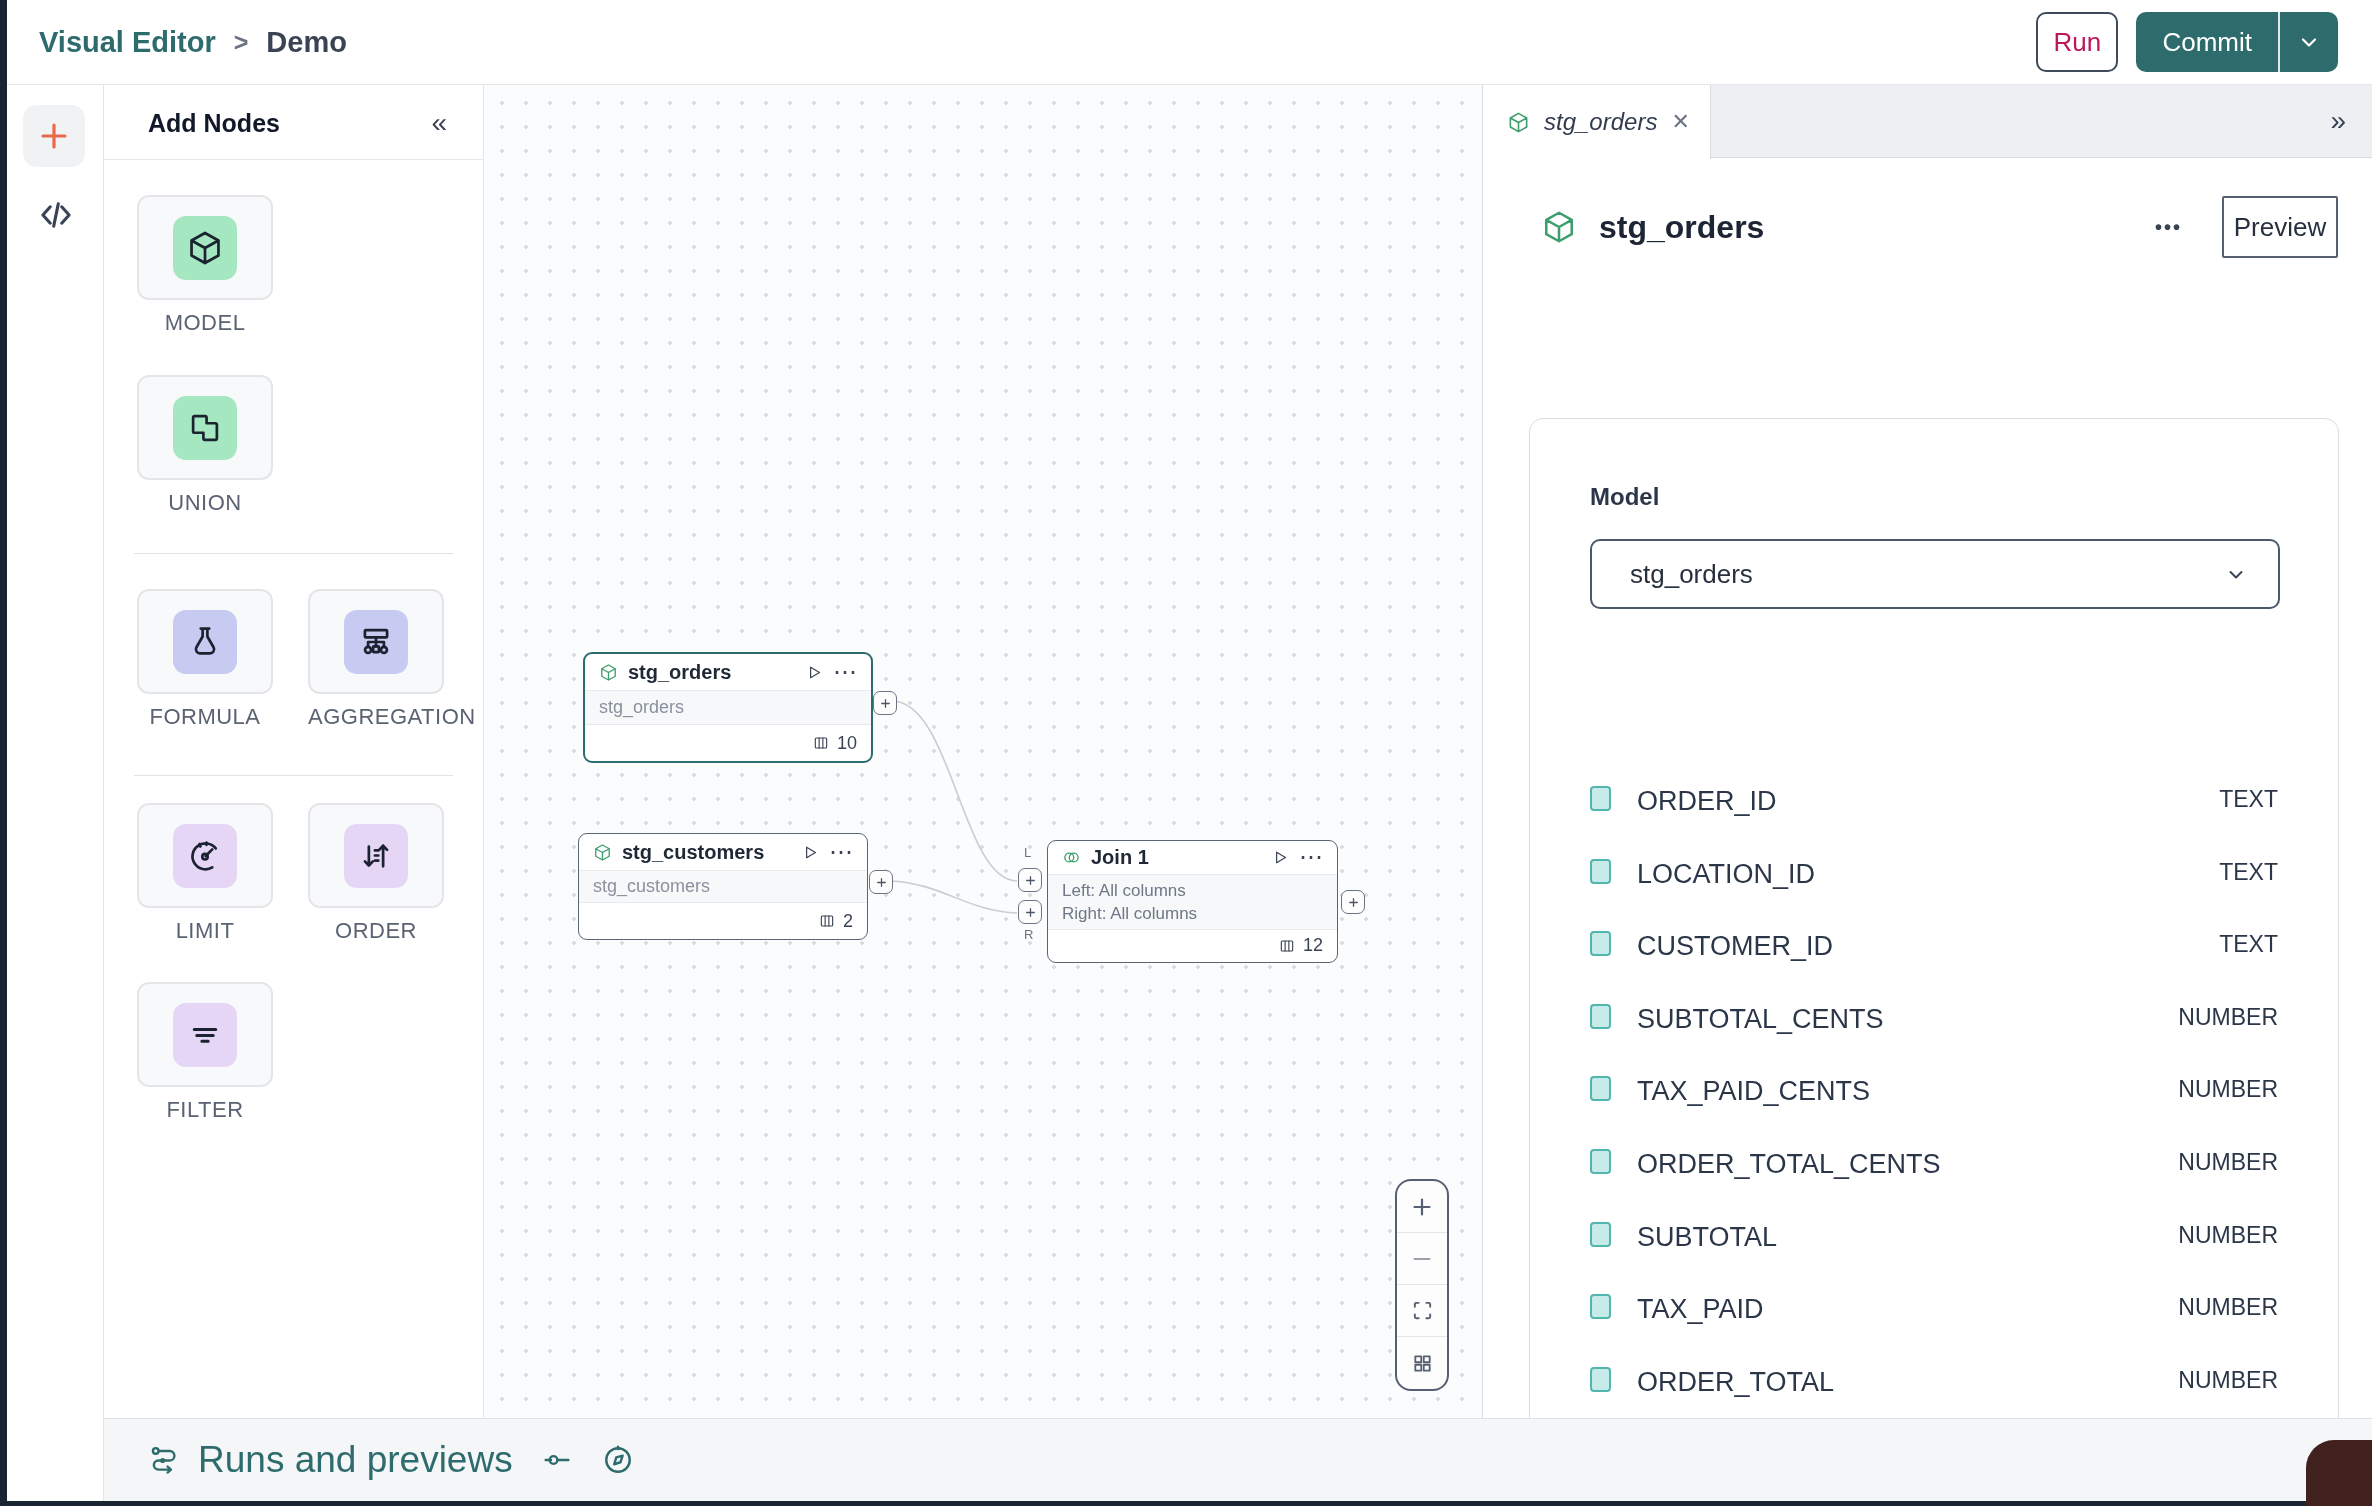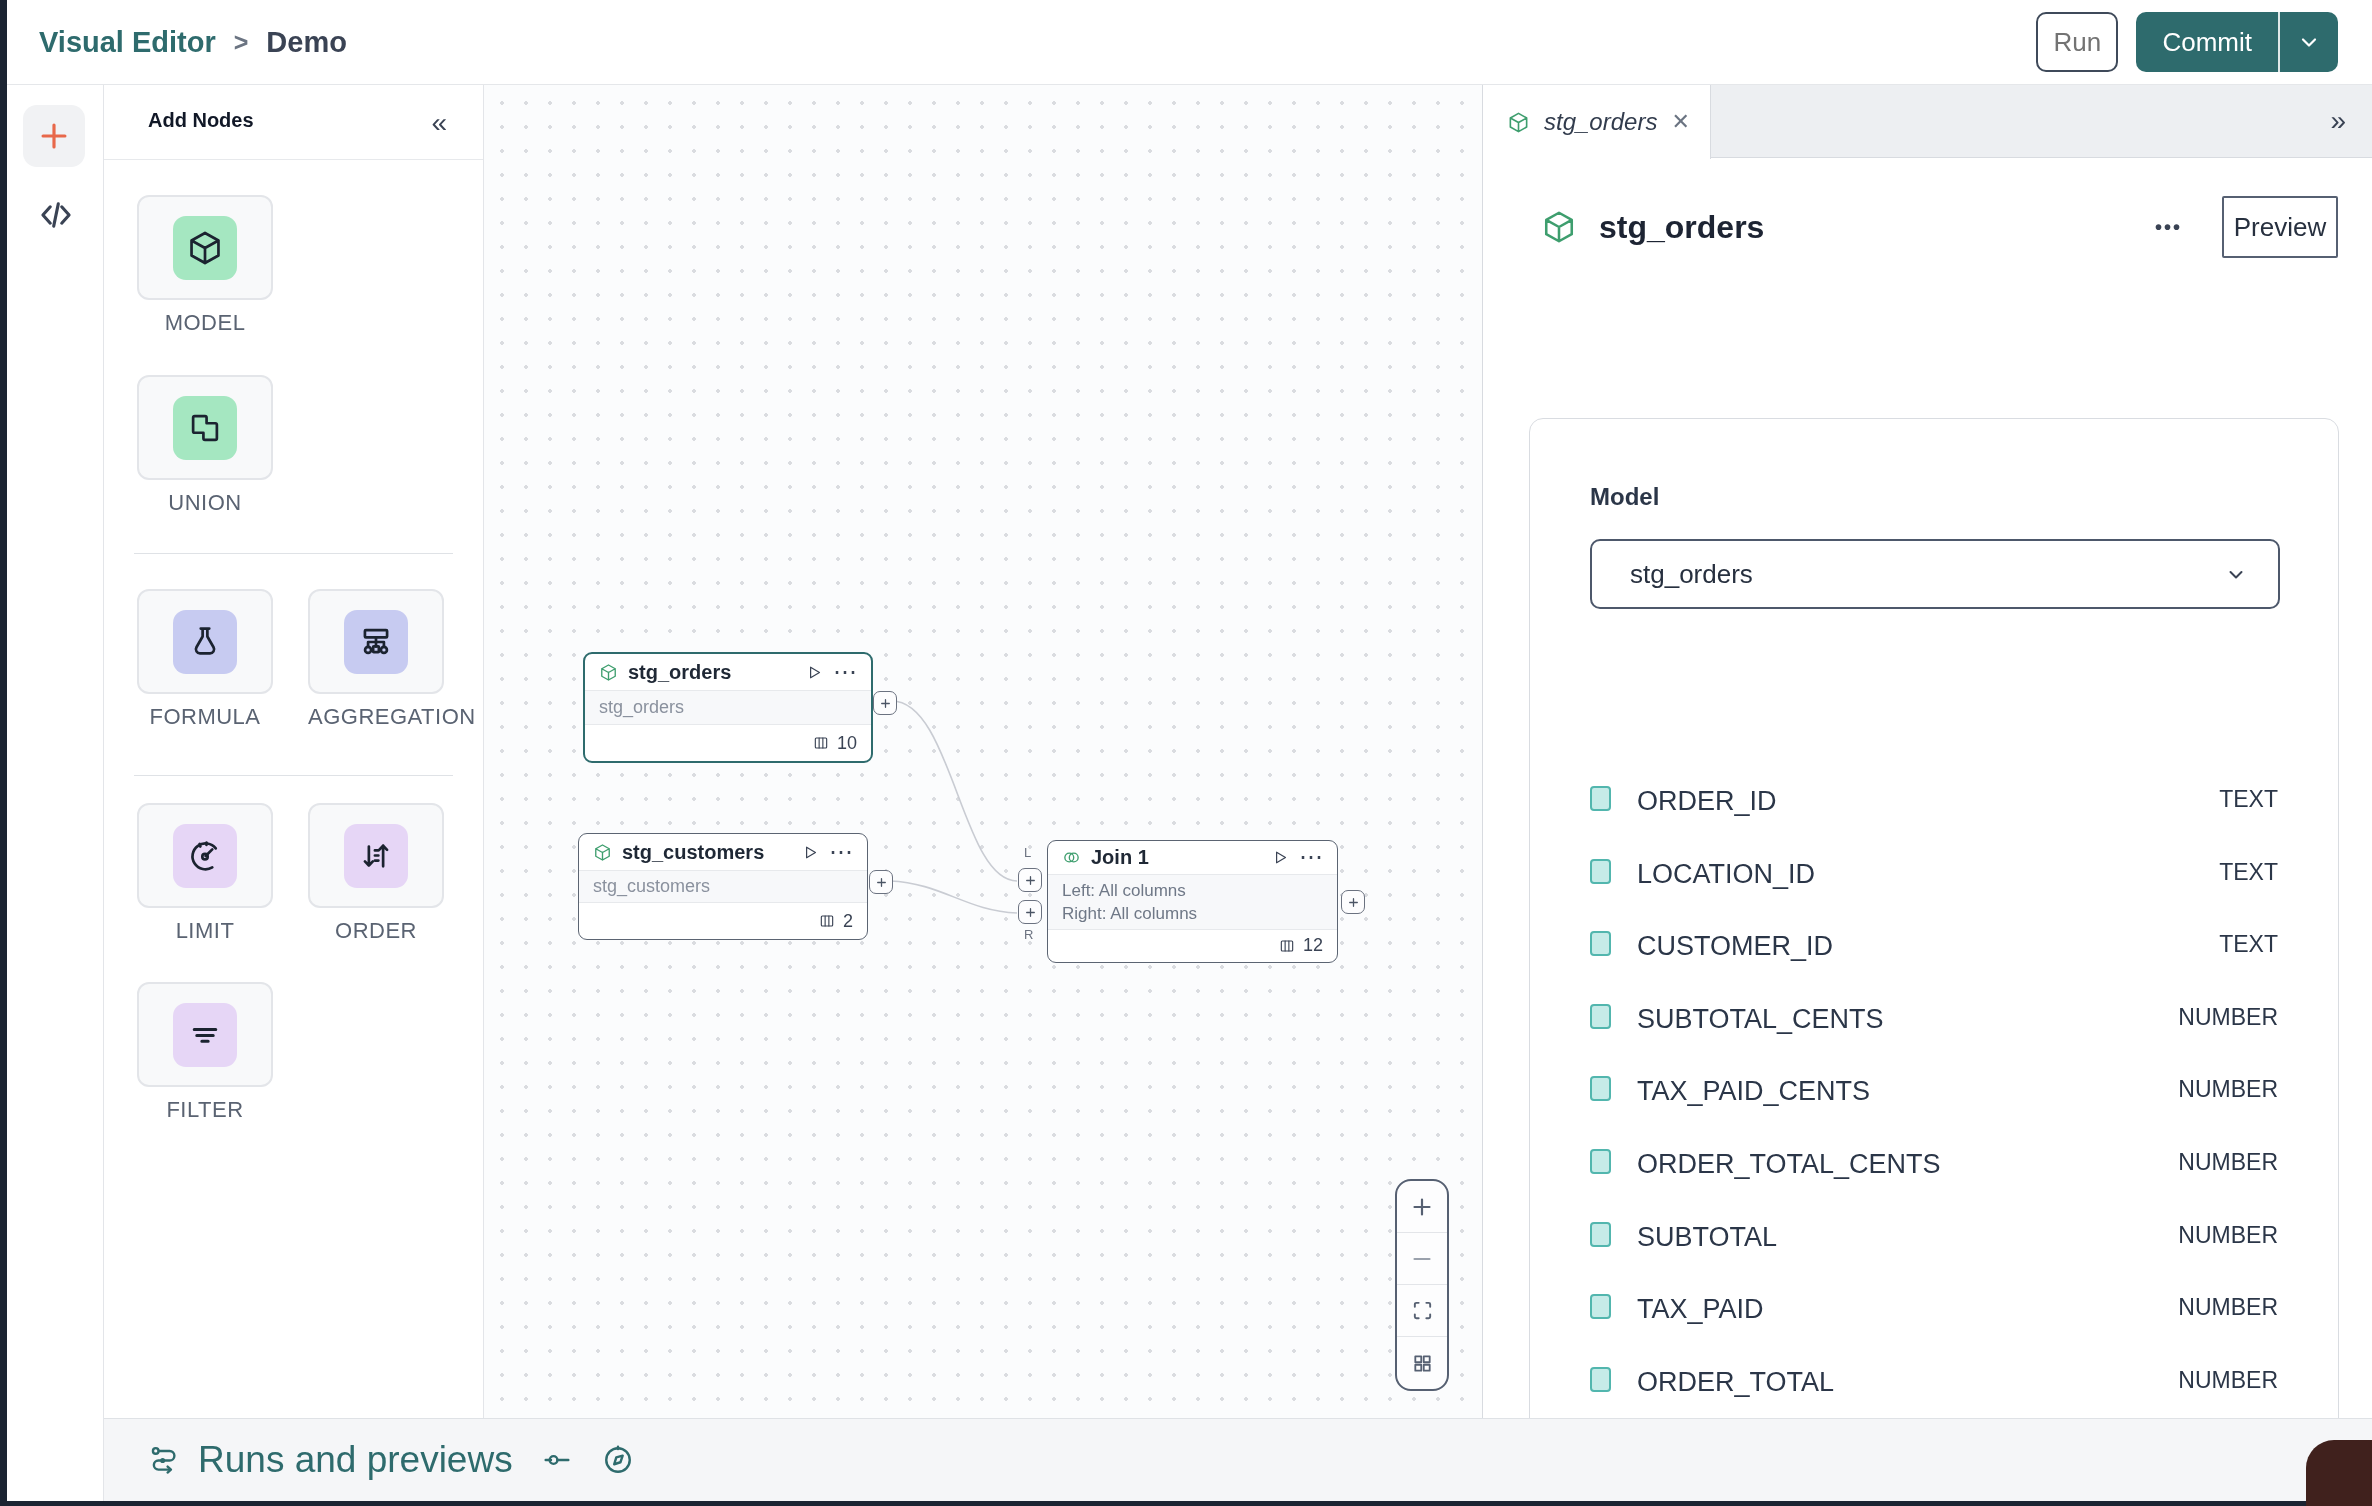--- a/index.html
+++ b/index.html
@@ -15,34 +15,34 @@
   .edge-bottom { position:absolute; left:0; bottom:0; width:2372px; height:5px; background:#1b2432; z-index:60; }
   .fab { position:absolute; right:-30px; bottom:-30px; width:96px; height:96px; border-radius:28px; background:#40211d; z-index:70; }
 
   
   .topbar { position:absolute; left:7px; top:0; right:0; height:85px; background:#fff; border-bottom:1px solid #e5e7ea; display:flex; align-items:center; z-index:20; }
   .breadcrumb { display:flex; align-items:center; gap:18px; margin-left:32px; }
   .crumb-root { font-size:29px; font-weight:700; color:#2e6b6d; cursor:pointer; }
   .crumb-sep { font-size:25px; color:#6b7482; font-weight:600; }
   .crumb-current { font-size:29px; font-weight:700; color:#3a4354; }
   .topbar-actions { margin-left:auto; margin-right:34px; display:flex; align-items:center; gap:18px; }
-  .btn-run { width:82px; height:60px; background:#fff; border:2px solid #3f4a5a; border-radius:10px; font-size:26px; color:#737373; font-family:inherit; cursor:pointer; }
+  .btn-run { width:82px; height:60px; background:#fff; border:2px solid #3f4a5a; border-radius:10px; font-size:26px; color:#be185d; font-family:inherit; cursor:pointer; }
   .commit-split { display:flex; height:60px; border-radius:10px; overflow:hidden; }
   .btn-commit { min-width:128px; padding:0 26px; background:#2e6b6d; color:#fff; border:none; font-size:26px; font-family:inherit; cursor:pointer; }
   .btn-commit-caret { width:60px; background:#2e6b6d; color:#fff; border:none; border-left:2px solid rgba(255,255,255,.85); display:flex; align-items:center; justify-content:center; cursor:pointer; }
 
   
   .rail { position:absolute; left:7px; top:85px; width:97px; bottom:5px; background:#fff; border-right:1px solid #e3e5e9; z-index:10; }
   .rail-add-btn { position:absolute; left:16px; top:20px; width:62px; height:62px; border-radius:14px; background:#f1f2f4; border:none; display:flex; align-items:center; justify-content:center; color:#e8684a; cursor:pointer; }
   .rail-code-btn { position:absolute; left:27px; top:112px; width:44px; height:36px; background:none; border:none; color:#3a4354; cursor:pointer; }
 
   
   .add-nodes { position:absolute; left:104px; top:85px; width:380px; height:1333px; background:#fff; border-right:1px solid #e3e5e9; z-index:10; }
   .an-header { position:relative; height:75px; border-bottom:1px solid #e7e9ec; }
-  .an-title { position:absolute; left:44px; top:24px; font-size:20px; font-weight:700; color:#111827; }
+  .an-title { position:absolute; left:44px; top:24px; font-size:25px; font-weight:700; color:#111827; }
   .an-collapse { position:absolute; right:36px; top:22px; font-size:28px; color:#3a4354; background:none; border:none; cursor:pointer; font-family:inherit; }
   .an-tiles { position:relative; height:1257px; }
   .tile { position:absolute; width:136px; cursor:pointer; }
   .tile-card { width:136px; height:105px; background:#f8f9fa; border:2px solid #e3e5e9; border-radius:12px; display:flex; align-items:center; justify-content:center; }
   .tile-ic { width:64px; height:64px; border-radius:13px; display:flex; align-items:center; justify-content:center; color:#1b2330; }
   .tile-green { background:#a5e7c1; }
   .tile-peri { background:#c7cbf1; }
   .tile-purple { background:#e6d6f6; }
   .tile-label { margin-top:10px; text-align:center; font-size:22px; color:#5a6372; letter-spacing:.5px; }
   .t-model{left:33px;top:35px} .t-join{left:204px;top:35px}

